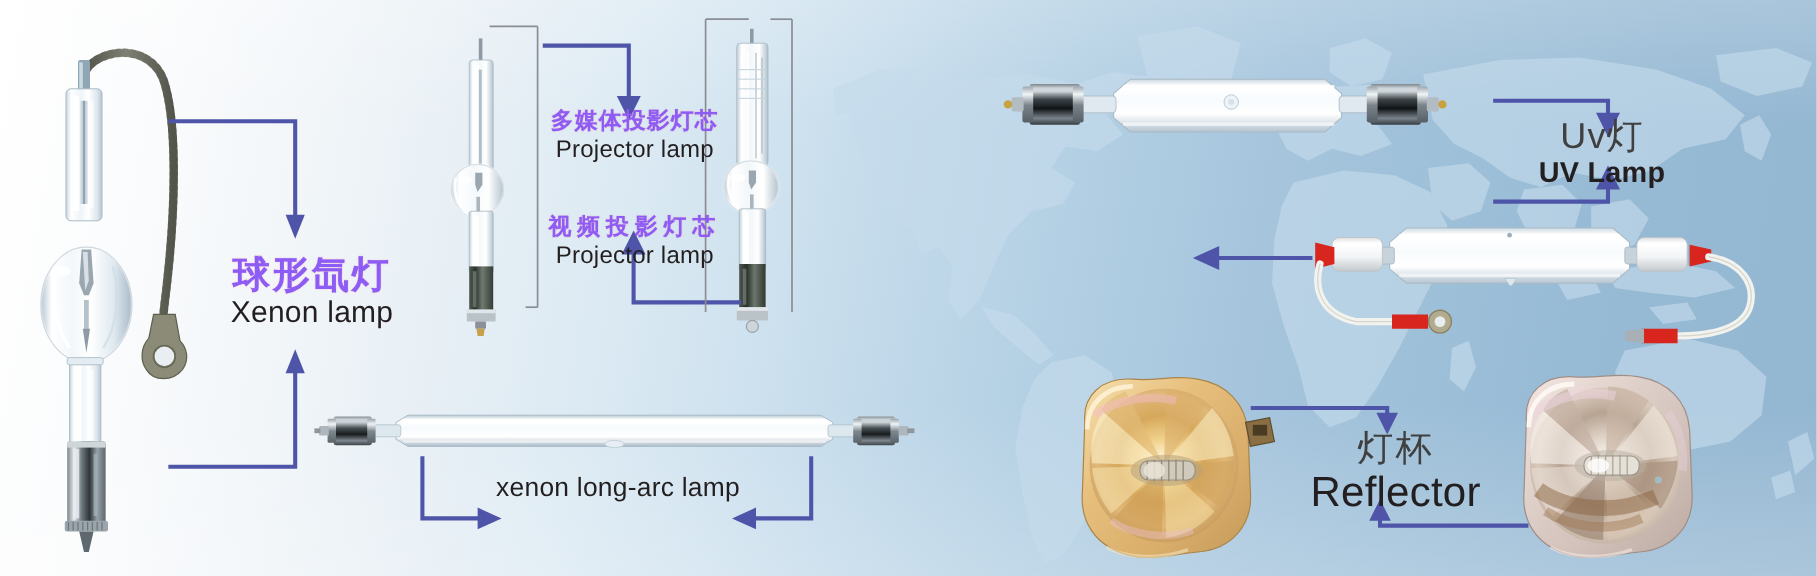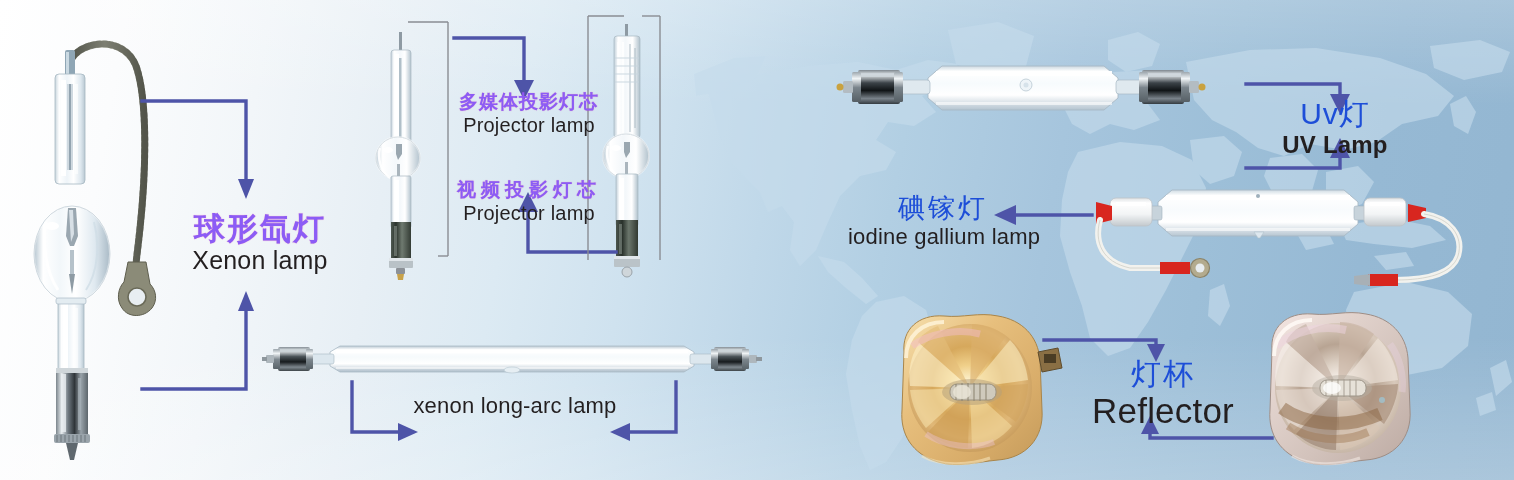--- a/index.html
+++ b/index.html
@@ -28,21 +28,21 @@
   
   .conn{position:absolute;}
   .conn svg{display:block;overflow:visible;}
 
   
   .label{position:absolute;text-align:center;line-height:1.08;white-space:nowrap;}
   .cn-pink{color:#8b5cf6;font-size:31px;font-weight:700;letter-spacing:2px;
            text-shadow:0 0 1px rgba(236,18,128,.45);}
   .cn-pink.sp{letter-spacing:5px;}
   .en-dark{color:#231f20;font-size:25px;letter-spacing:.2px;margin-top:2px;}
-  .cn-dark{color:#1d4ed8;font-size:27px;font-weight:400;letter-spacing:1px;text-align:center;}
+  .cn-dark{color:#404040;font-size:27px;font-weight:400;letter-spacing:1px;text-align:center;}
   .cn-dark.big{font-size:30px;}
   .en-dark.sm{font-size:22px;}
   .en-dark.mid{font-size:24px;font-weight:bold;}
 
   
   .art{position:absolute;}
   .art svg{display:block;overflow:visible;}
 </style>
 </head>
 <body>
@@ -678,23 +678,19 @@
 
   <div class="label" style="left:390px;top:392px;width:250px;">
     <div class="en-dark sm">xenon long-arc lamp</div>
   </div>
 
   <div class="label" style="left:1250px;top:98px;width:170px;">
     <div class="cn-dark big">Uv灯</div>
     <div class="en-dark mid">UV Lamp</div>
   </div>
 
-  <div class="label" style="left:848px;top:194px;width:190px;">
-    <div class="cn-dark" style="letter-spacing:3px;">碘镓灯</div>
-    <div class="en-dark sm">iodine gallium lamp</div>
-  </div>
 
   <div class="label" style="left:1068px;top:358px;width:190px;">
     <div class="cn-dark big" style="letter-spacing:2px;">灯杯</div>
     <div class="en-dark" style="font-size:35px;">Reflector</div>
   </div>
 
 </div>
 
 </body></html>

